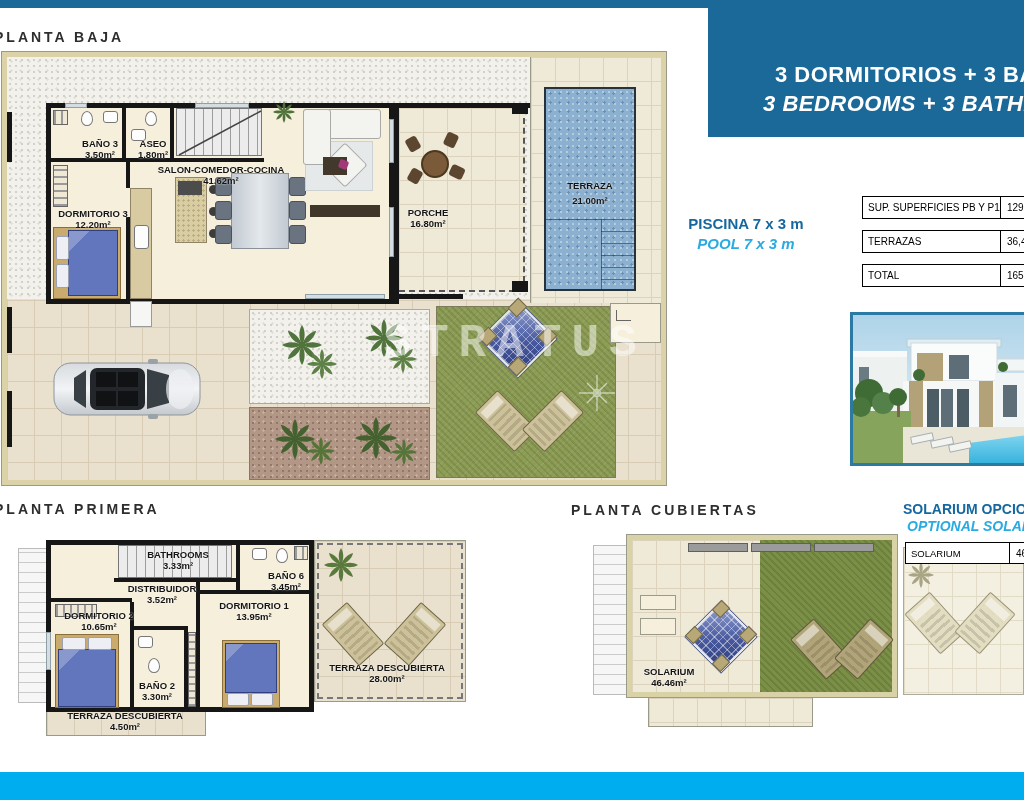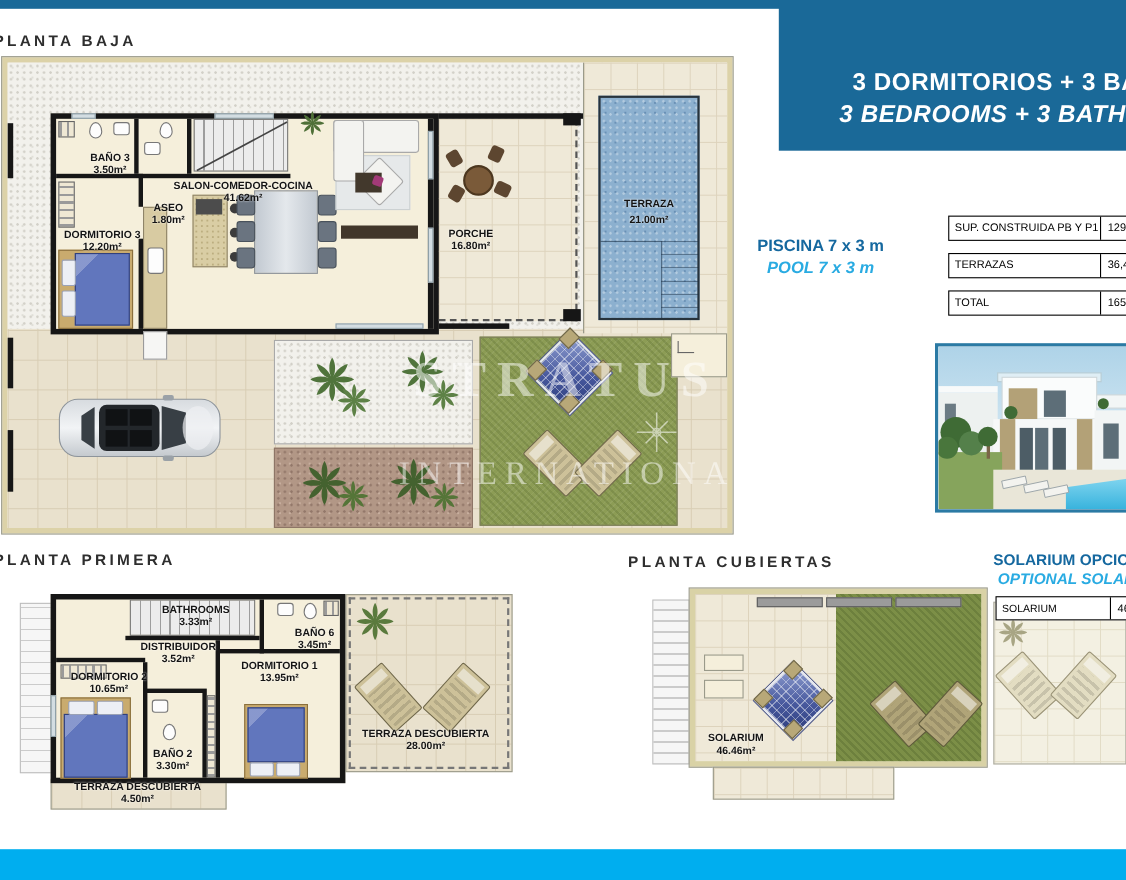--- a/index.html
+++ b/index.html
@@ -70,21 +70,21 @@
   .cap-en{position:absolute;transform:translateX(-50%);font-weight:bold;font-style:italic;font-size:15px;color:#29abe2;white-space:nowrap;}
   .cap2-es{position:absolute;font-weight:bold;font-size:14px;color:#15689f;white-space:nowrap;}
   .cap2-en{position:absolute;font-weight:bold;font-style:italic;font-size:14px;color:#29abe2;white-space:nowrap;}
   .hline{position:absolute;transform:translateX(-50%);font-weight:bold;font-size:22px;color:#fff;white-space:nowrap;letter-spacing:.5px;}
   .hline.it{font-style:italic;}
   .trow{position:absolute;background:#fff;border:1px solid #000;display:flex;box-sizing:border-box;}
   .trow .lbl{font-size:10px;line-height:21px;padding-left:5px;flex:0 0 132px;border-right:1px solid #000;
              overflow:hidden;white-space:nowrap;color:#000;}
   .trow .val{font-size:10px;line-height:21px;padding-left:6px;flex:1;white-space:nowrap;color:#000;}
   .wm{position:absolute;transform:translateX(-50%);color:rgba(255,255,255,.5);
-      font-family:Liberation Serif, serif;white-space:nowrap;pointer-events:none;}
+      font-family:Liberation Mono, monospace;white-space:nowrap;pointer-events:none;}
 </style>
 </head>
 <body>
 
 <div id="page">
 
   <svg width="0" height="0" style="position:absolute" aria-hidden="true">
     <defs>
       <symbol id="pl" viewBox="-10 -10 20 20">
         <g fill="currentColor">
@@ -202,21 +202,21 @@
     <div class="abs" style="left:414px;top:93px;width:28px;height:28px;background:#7a5a39;border:2px solid #4c371f;border-radius:50%;box-sizing:border-box;"></div>
     <div class="abs" style="left:400px;top:80px;width:12px;height:14px;background:#5d4630;border-radius:3px;transform:rotate(-30deg);"></div>
     <div class="abs" style="left:438px;top:76px;width:12px;height:14px;background:#5d4630;border-radius:3px;transform:rotate(25deg);"></div>
     <div class="abs" style="left:444px;top:108px;width:12px;height:14px;background:#5d4630;border-radius:3px;transform:rotate(115deg);"></div>
     <div class="abs" style="left:402px;top:112px;width:12px;height:14px;background:#5d4630;border-radius:3px;transform:rotate(210deg);"></div>
 
     <div class="rl" style="left:93px;top:81px;">
       <div>BAÑO 3</div>
       <div>3.50m²</div>
     </div>
-    <div class="rl" style="left:146px;top:81px;margin-top:46px;">
+    <div class="rl" style="left:146px;top:81px;">
       <div>ASEO</div>
       <div>1.80m²</div>
     </div>
     <div class="rl" style="left:214px;top:107px;">
       <div>SALON-COMEDOR-COCINA</div>
       <div>41.62m²</div>
     </div>
     <div class="rl" style="left:86px;top:151px;">
       <div>DORMITORIO 3</div>
       <div>12.20m²</div>
@@ -295,24 +295,23 @@
   <div class="wm" style="left:515px;top:318px;font-size:46px;font-weight:bold;letter-spacing:10px;">STRATUS</div>
   <svg class="abs" style="left:578px;top:374px;opacity:.55;pointer-events:none;" width="38" height="38" viewBox="-19 -19 38 38">
     <g stroke="#ffffff" stroke-width="1.4" fill="none">
       <line x1="0" y1="-18" x2="0" y2="18"></line>
         <line x1="-18" y1="0" x2="18" y2="0"></line>
       <line x1="-10" y1="-10" x2="10" y2="10"></line>
         <line x1="-10" y1="10" x2="10" y2="-10"></line>
       <circle r="3.5"></circle>
     </g>
   </svg>
-  <div class="wm" style="left:528px;top:414px;font-size:30px;letter-spacing:7px;">INTERNATIONAL</div>
 
   <div class="trow" style="left:862px;top:196px;width:220px;height:23px;">
-    <div class="lbl">SUP. CONSTRUIDA PB Y P1</div>
+    <div class="lbl">SUP. SUPERFICIES PB Y P1</div>
     <div class="val">129,17</div>
   </div>
   <div class="trow" style="left:862px;top:230px;width:220px;height:23px;">
     <div class="lbl">TERRAZAS</div>
     <div class="val">36,40</div>
   </div>
   <div class="trow" style="left:862px;top:264px;width:220px;height:23px;">
     <div class="lbl">TOTAL</div>
     <div class="val">165,57</div>
   </div>

